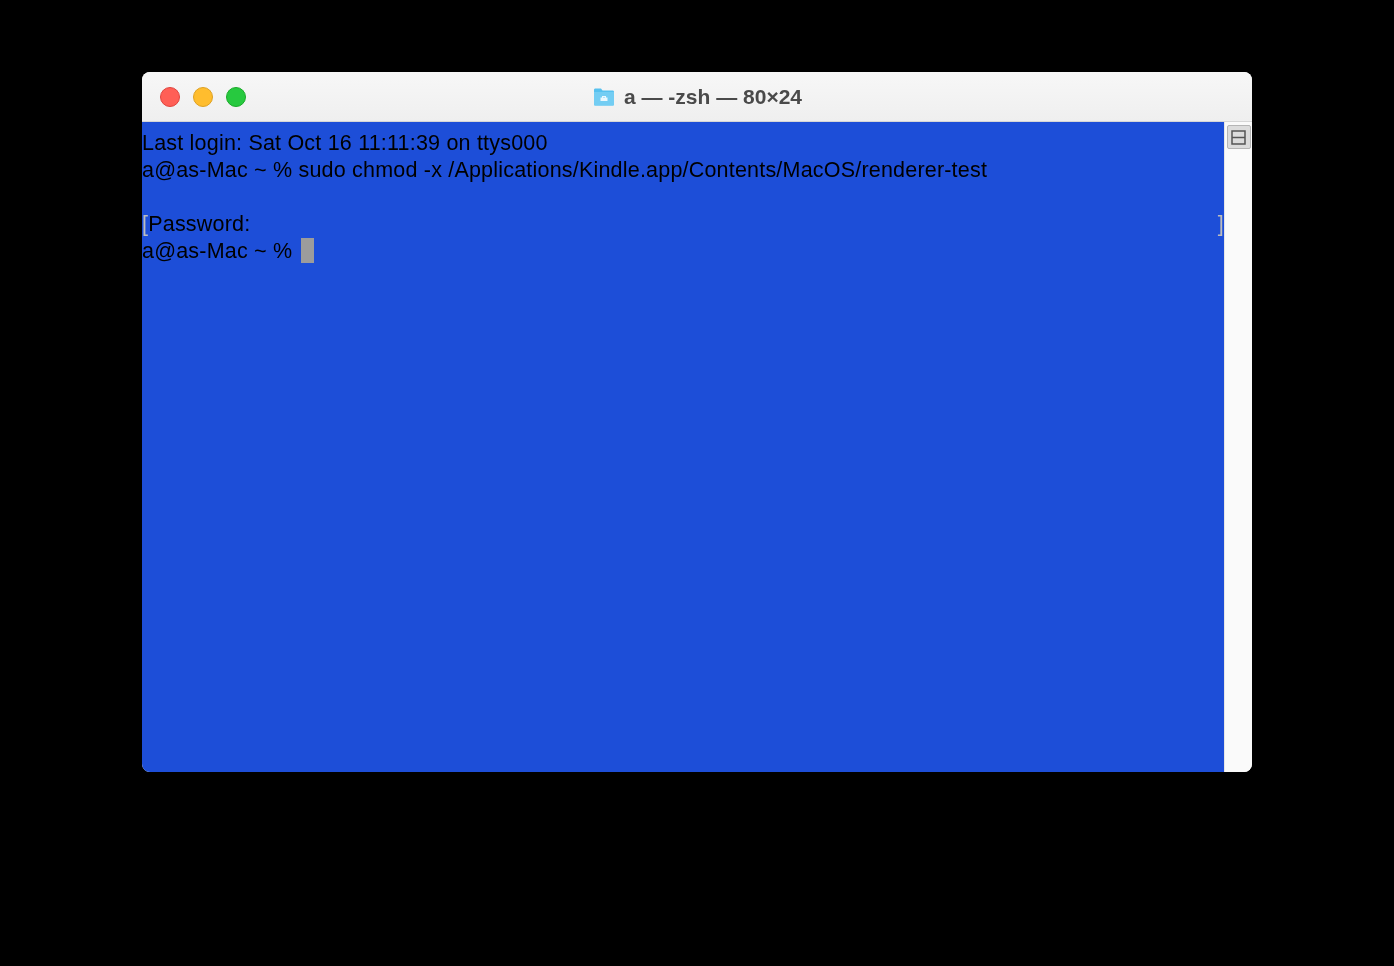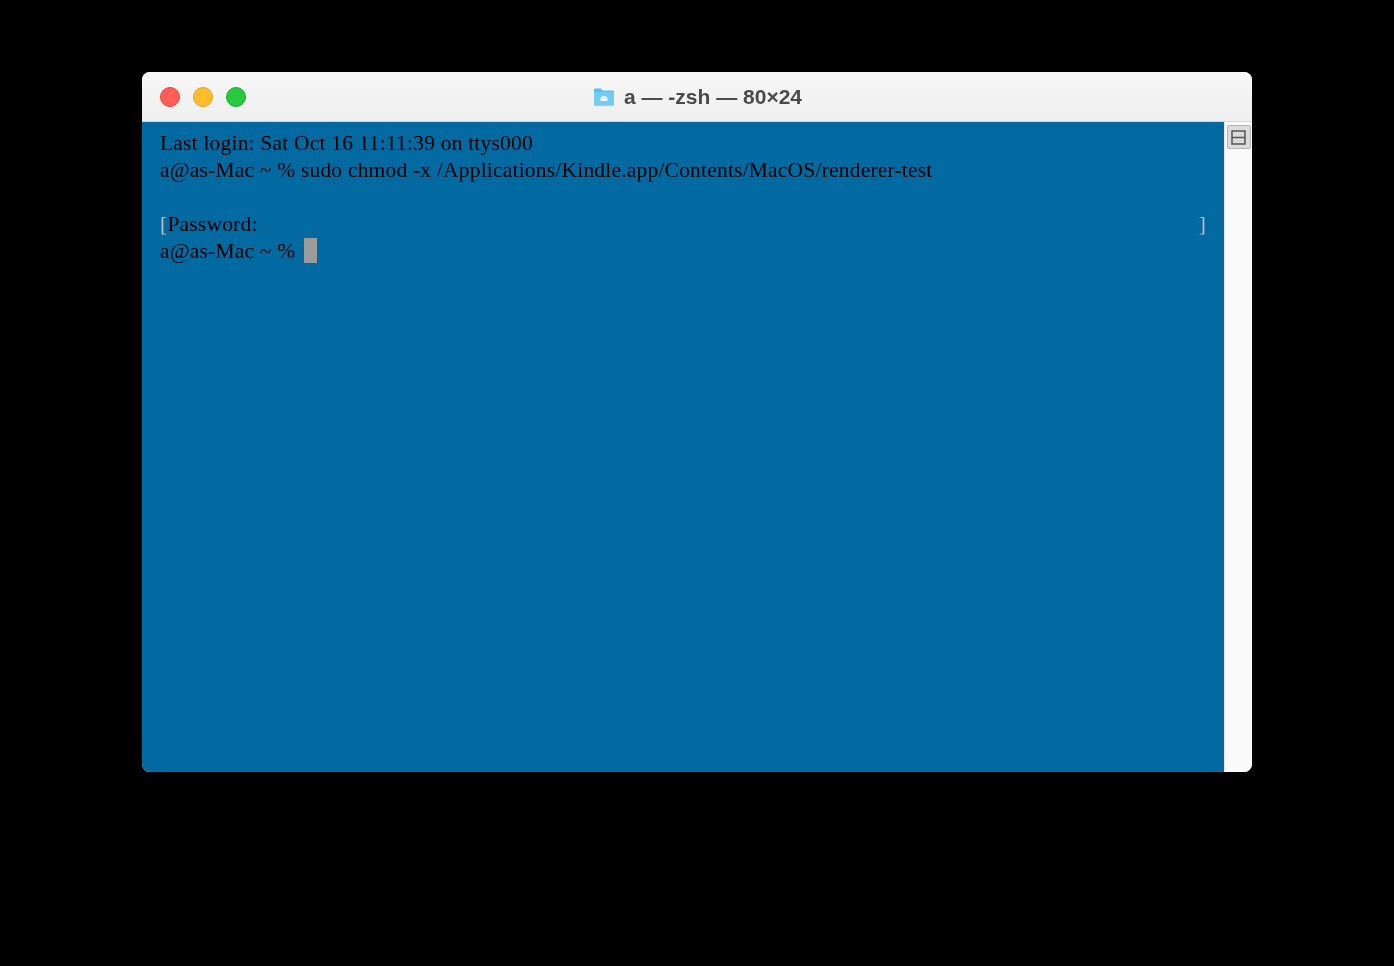--- a/index.html
+++ b/index.html
@@ -63,23 +63,23 @@
       width: 24px;
       height: 20px;
     }
     .content-wrap {
       flex: 1;
       display: flex;
       min-height: 0;
     }
     .terminal-body {
       flex: 1;
-      background: #0369a1;
-      padding: 8px 18px;
-      font-family: Liberation Serif, serif;
+      background: #1d4ed8;
+      padding: 8px 0;
+      font-family: Liberation Sans, sans-serif;
       font-size: 21.5px;
       line-height: 1.25;
       color: #000000;
       white-space: pre;
       overflow: hidden;
       letter-spacing: 0.2px;
     }
     .term-line {
       display: block;
     }

